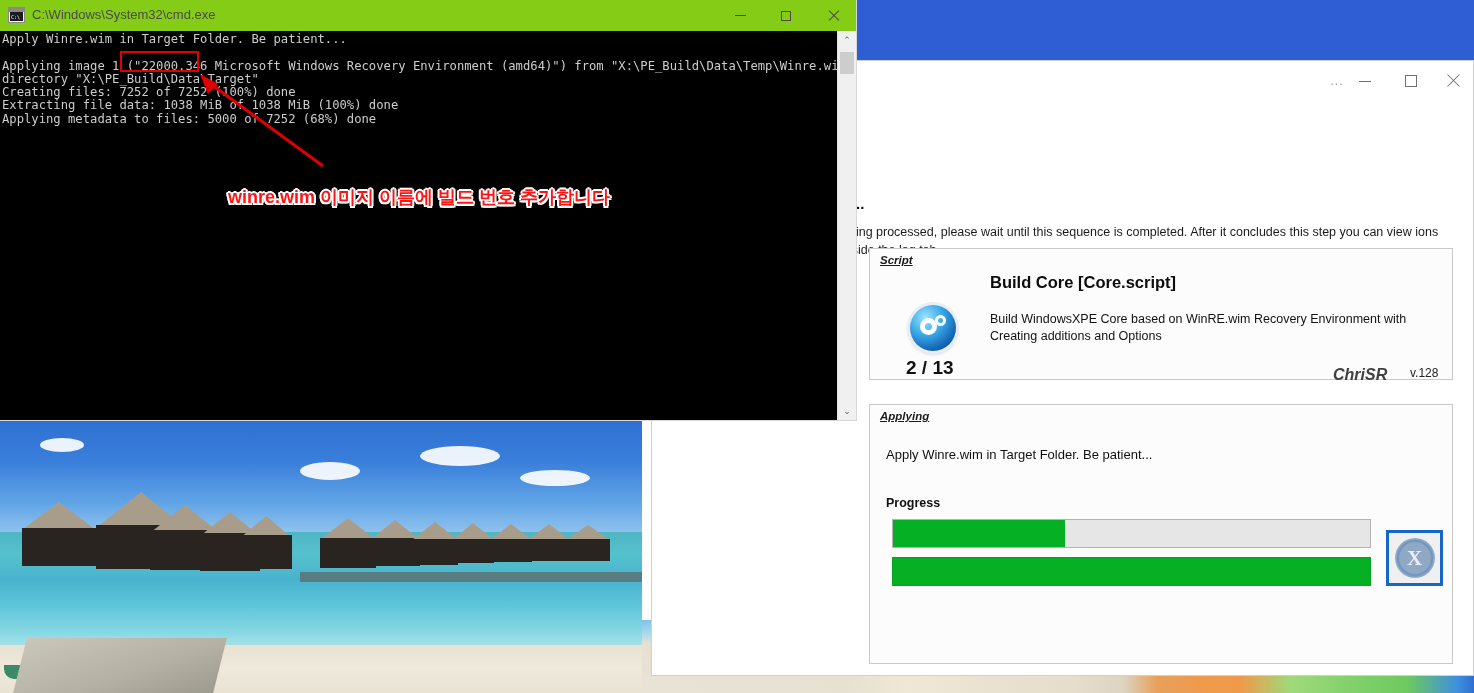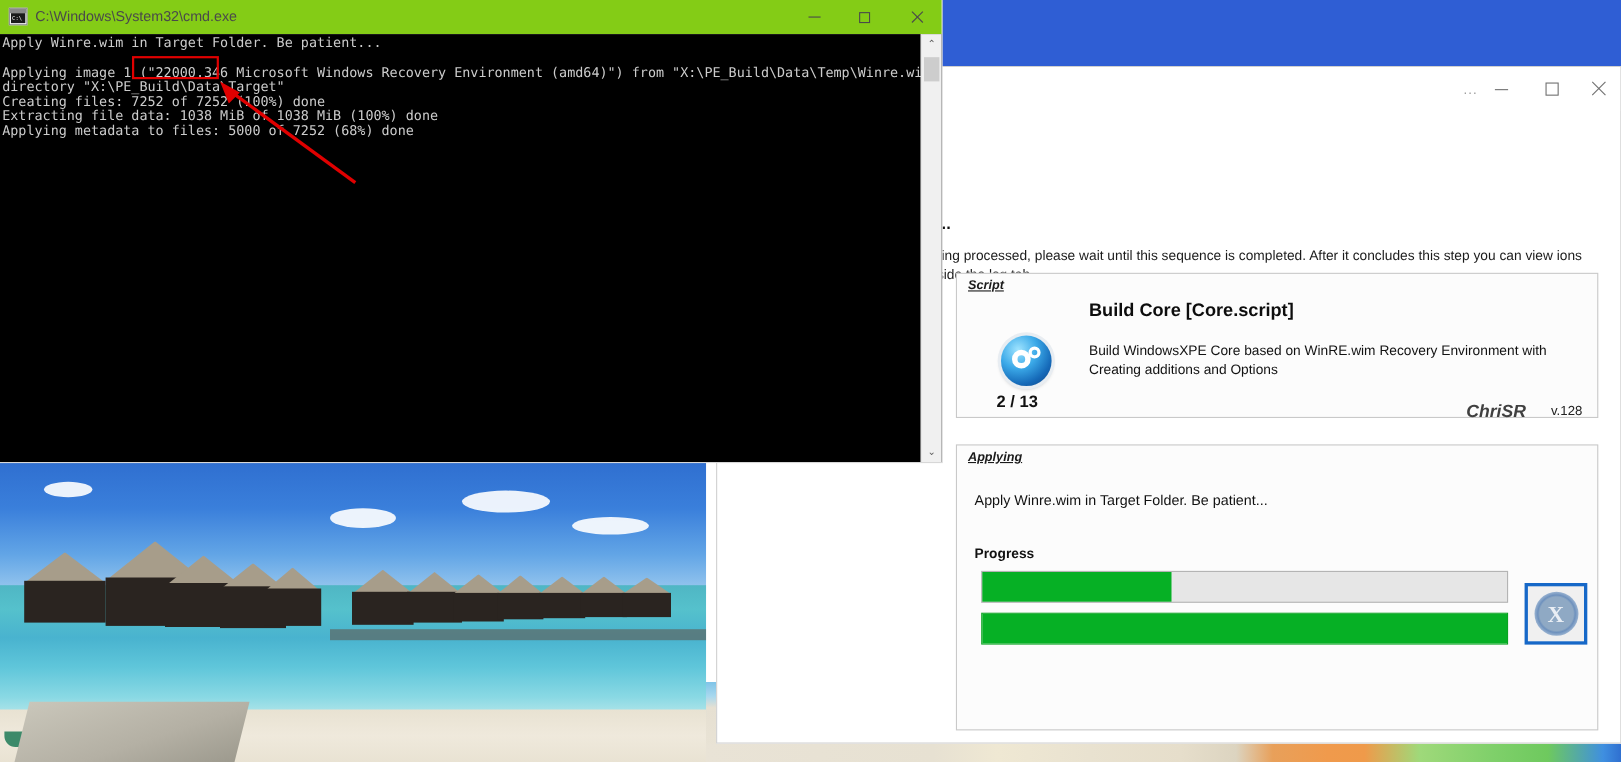--- a/index.html
+++ b/index.html
@@ -152,21 +152,21 @@
   #script-title{position:absolute;left:120px;top:24px;font-size:16.5px;font-weight:bold;color:#0d0d0d;}
   #script-icon{position:absolute;left:40px;top:56px;width:46px;height:46px;border-radius:50%;
     background:radial-gradient(circle at 34% 28%, #9fe4ff 0%, #3ba9e8 38%, #1569b8 70%, #0c3f7d 100%);
     box-shadow:0 0 0 3px #e8edf2, 0 2px 4px rgba(0,0,0,.35);}
   #script-icon .gear1{position:absolute;left:10px;top:13px;width:17px;height:17px;border-radius:50%;
     border:5px solid #ffffff;box-sizing:border-box;}
   #script-icon .gear2{position:absolute;left:25px;top:10px;width:11px;height:11px;border-radius:50%;
     border:3.5px solid #ffffff;box-sizing:border-box;}
   #script-desc{position:absolute;left:120px;top:62px;width:440px;font-size:12.5px;
     line-height:17px;color:#121212;}
-  #script-counter{position:absolute;left:36px;top:108px;font-size:15px;font-weight:bold;color:#111;}
+  #script-counter{position:absolute;left:36px;top:108px;font-size:19px;font-weight:bold;color:#111;}
   #script-author{position:absolute;left:463px;top:117px;font-size:16px;font-style:italic;
     font-weight:bold;color:#404040;}
   #script-version{position:absolute;left:540px;top:117px;font-size:12px;color:#222;}
 
   #messages-panel{left:217px;top:343px;width:584px;height:260px;}
   #messages-text{position:absolute;left:16px;top:42px;font-size:13px;color:#111;}
   #progress-label{position:absolute;left:16px;top:91px;font-size:12.5px;font-weight:bold;color:#111;}
   .pbar{position:absolute;left:22px;height:29px;border:1px solid #b4b4b4;box-sizing:border-box;
     background:#e6e6e6;}
   #pbar1{top:114px;width:479px;}
@@ -414,14 +414,15 @@
       <div id="cmd-scroll-thumb"></div>
       <div id="cmd-scroll-down">⌄</div>
     </div>
   </div>
 
   <div id="anno-box"></div>
   <svg id="anno-arrow" viewBox="0 0 140 100">
     <line x1="133" y1="96" x2="18" y2="12" stroke="#e00000" stroke-width="3"></line>
     <polygon points="10,4 28,14 18,24" fill="#e00000"></polygon>
   </svg>
+  <div id="anno-text">winre.wim 이미지 이름에 빌드 번호 추가합니다</div>
 
 </div>
 
 </body></html>

